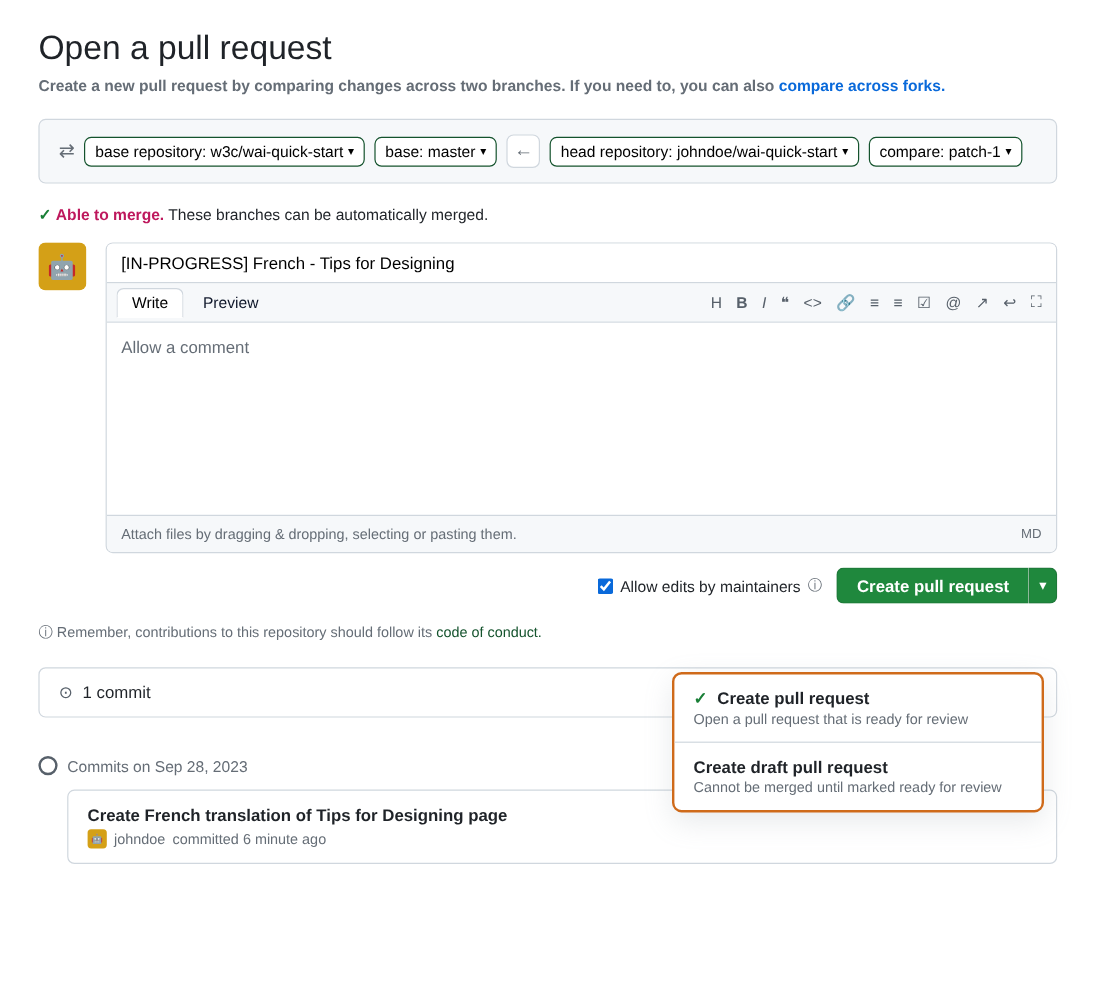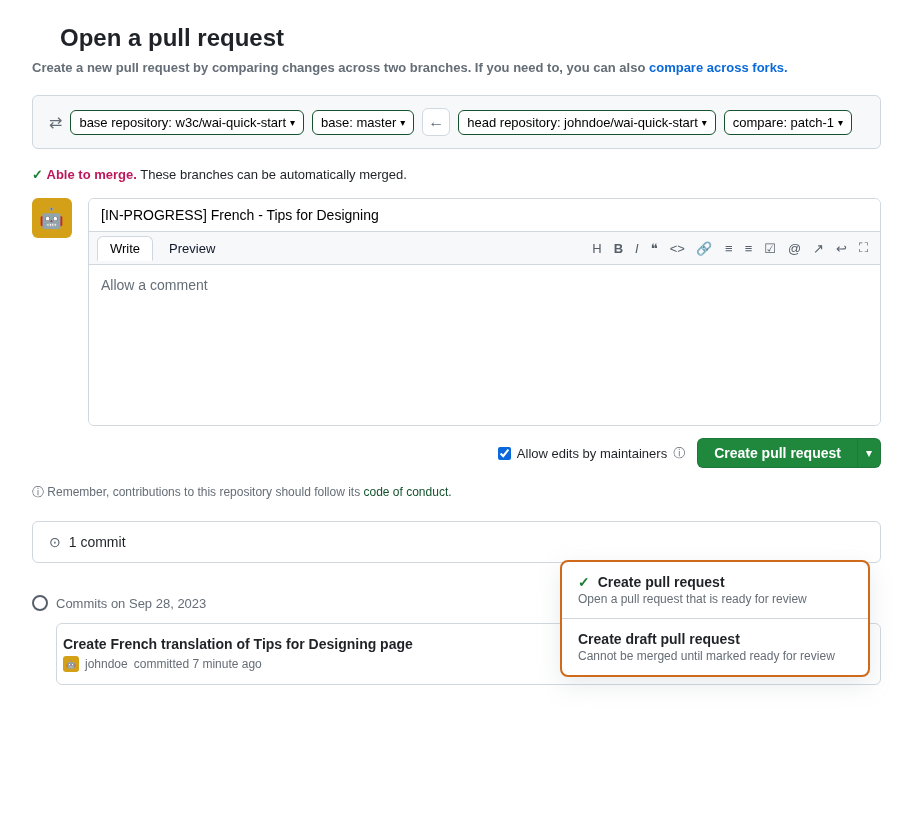--- a/index.html
+++ b/index.html
@@ -5,24 +5,23 @@
     * { box-sizing: border-box; margin: 0; padding: 0; }
     body {
       font-family: -apple-system, BlinkMacSystemFont, "Segoe UI", Helvetica, Arial, sans-serif;
       font-size: 14px;
       color: #1f2328;
       background: #fff;
       padding: 24px 32px;
     }
 
     .page-title {
-      font-size: 24px;
-      font-weight: 700;
+      font-size: 28px;
+      font-weight: 400;
       margin-bottom: 8px;
-      margin-left: 28px;
     }
 
     .page-subtitle {
       font-size: 13px;
       color: #656d76;
       margin-bottom: 20px;
       font-weight: bold;
     }
 
     .page-subtitle a {
@@ -304,21 +303,21 @@
       width: 12px;
       height: 12px;
       border-radius: 50%;
       border: 2px solid #57606a;
       background: #fff;
     }
 
     .commit-item {
       border: 1px solid #d0d7de;
       border-radius: 6px;
-      padding: 12px 6px;
+      padding: 12px 16px;
       background: #fff;
       margin-left: 24px;
     }
 
     .commit-item-title {
       font-size: 14px;
       font-weight: 600;
       margin-bottom: 4px;
     }
 
@@ -459,20 +458,24 @@
         <button class="toolbar-btn">@</button>
         <button class="toolbar-btn">↗</button>
         <button class="toolbar-btn">↩</button>
         <button class="toolbar-btn">⛶</button>
       </div>
 
       <div class="editor-body">
         <span>Allow a comment</span>
       </div>
 
+      <div class="editor-footer">
+        <span>Attach files by dragging &amp; dropping, selecting or pasting them.</span>
+        <span class="md-icon">MD</span>
+      </div>
     </div>
 
     <div class="editor-actions">
       <div class="allow-edits">
         <input type="checkbox" class="allow-checkbox" checked="" style="">
         <label>Allow edits by maintainers</label>
         <span class="help-icon">ⓘ</span>
       </div>
 
       <div class="create-btn-group">
@@ -497,21 +500,21 @@
 <div class="commits-section">
   <div class="commits-date">
     <span>Commits on Sep 28, 2023</span>
   </div>
 
   <div class="commit-item">
     <div class="commit-item-title">Create French translation of Tips for Designing page</div>
     <div class="commit-item-meta">
       <span class="commit-meta-avatar">🤖</span>
       <span>johndoe</span>
-      <span>committed 7 minute ago</span>
+      <span>committed 6 minute ago</span>
     </div>
   </div>
 </div>
 
 <div class="dropdown-overlay">
   <div class="dropdown-menu">
     <div class="dropdown-item">
       <div class="dropdown-item-title">
         <span class="check-mark">✓</span>
         <span>Create pull request</span>

